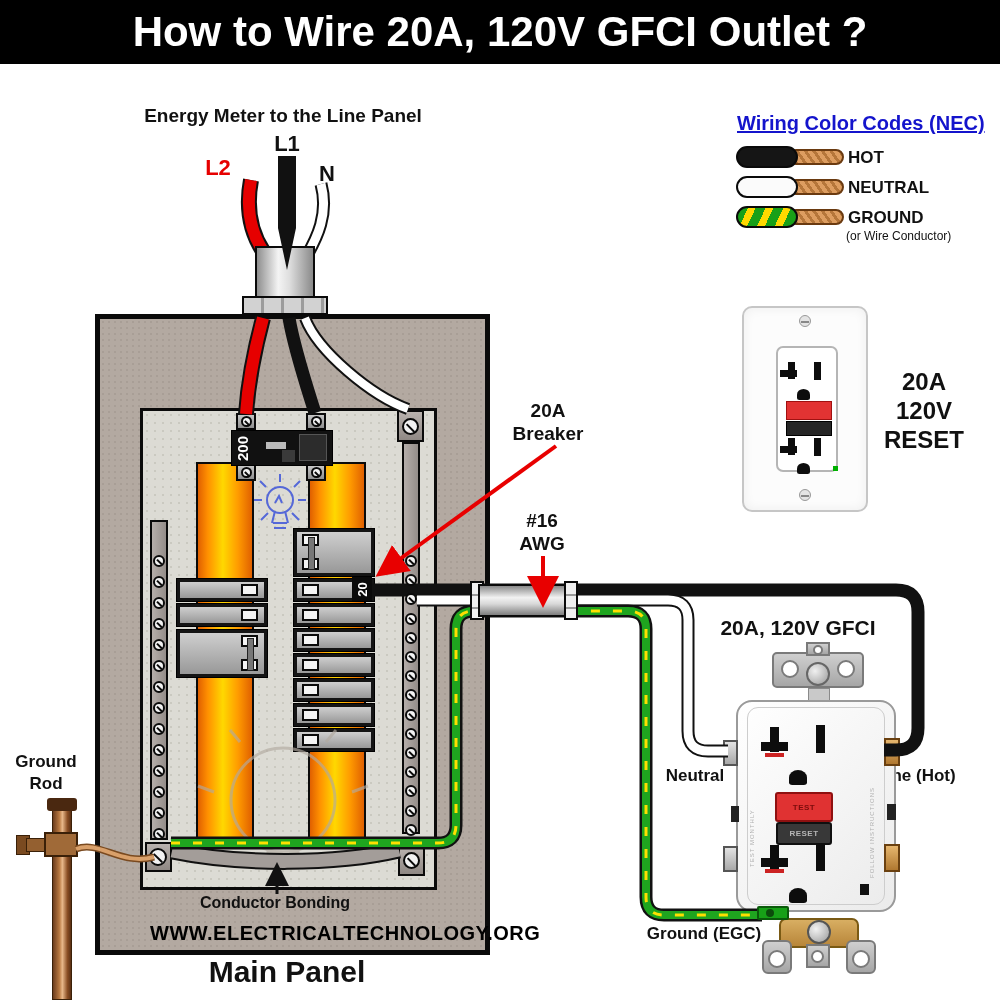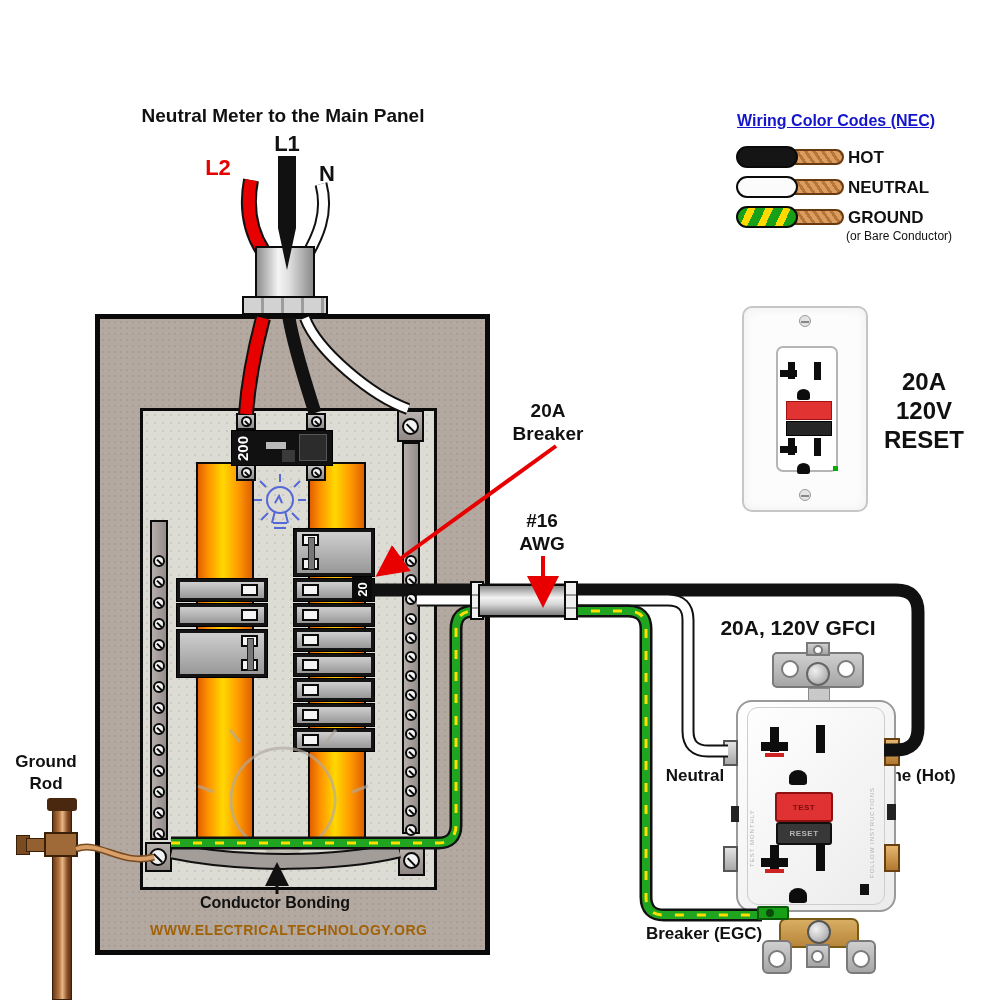--- a/index.html
+++ b/index.html
@@ -68,37 +68,40 @@
   svg{position:absolute;left:0;top:0;}
   #wires-svg{z-index:4;pointer-events:none;}
   #overlay-svg{z-index:6;pointer-events:none;}
   .z6{z-index:6;}
 </style>
 </head>
 <body>
 
 <div id="canvas">
 
-
-  <div class="lbl ctr" style="left:283px;top:105px;font-size:19px;">Neutral Meter to the Main Panel</div>
+  <div class="abs" id="title-bar">
+    <div id="title-text">How to Wire 20A, 120V GFCI Outlet ?</div>
+  </div>
+
+  <div class="lbl ctr" style="left:283px;top:105px;font-size:19px;">Energy Meter to the Line Panel</div>
   <div class="lbl ctr" style="left:287px;top:131px;font-size:22px;">L1</div>
   <div class="lbl ctr" style="left:218px;top:155px;font-size:22px;color:#e60000;">L2</div>
   <div class="lbl ctr" style="left:327px;top:161px;font-size:22px;">N</div>
 
-  <div class="lbl" style="left:737px;top:112px;font-size:16px;color:#1414cc;text-decoration:underline;">Wiring Color Codes (NEC)</div>
+  <div class="lbl" style="left:737px;top:112px;font-size:20px;color:#1414cc;text-decoration:underline;">Wiring Color Codes (NEC)</div>
   <div class="abs leg-cu" style="left:788px;top:149px;"></div>
   <div class="abs leg-ins" style="left:736px;top:146px;background:#151515;"></div>
   <div class="lbl" style="left:848px;top:148px;font-size:17px;">HOT</div>
   <div class="abs leg-cu" style="left:788px;top:179px;"></div>
   <div class="abs leg-ins" style="left:736px;top:176px;background:#fbfbfb;"></div>
   <div class="lbl" style="left:848px;top:178px;font-size:17px;">NEUTRAL</div>
   <div class="abs leg-cu" style="left:788px;top:209px;"></div>
   <div class="abs leg-ins" style="left:736px;top:206px;background:repeating-linear-gradient(115deg,#18a018 0 9px,#ffd900 9px 16px);"></div>
   <div class="lbl" style="left:848px;top:208px;font-size:17px;">GROUND</div>
-  <div class="lbl" style="left:846px;top:229px;font-size:12px;font-weight:normal;">(or Bare Conductor)</div>
+  <div class="lbl" style="left:846px;top:229px;font-size:12px;font-weight:normal;">(or Wire Conductor)</div>
 
   <div class="abs" id="wallplate"></div>
   <div class="abs plate-screw" style="left:799px;top:315px;"></div>
   <div class="abs plate-screw" style="left:799px;top:489px;"></div>
   <div class="abs" id="wp-face"></div>
   <div class="slot" style="left:788px;top:362px;width:7px;height:17px;"></div>
   <div class="slot" style="left:780px;top:370px;width:17px;height:7px;"></div>
   <div class="slot" style="left:814px;top:362px;width:7px;height:18px;"></div>
   <div class="dome" style="left:797px;top:389px;width:13px;height:11px;"></div>
   <div class="abs" style="left:786px;top:401px;width:44px;height:17px;background:#e23333;border:1px solid #a01111;z-index:4;"></div>
@@ -211,21 +214,22 @@
   <div class="abs" style="left:44px;top:832px;width:34px;height:25px;background:#a06a38;border:2px solid #3a2008;box-sizing:border-box;z-index:2;"></div>
   <div class="lbl ctr" style="left:46px;top:752px;font-size:17px;font-weight:600;">Ground</div>
   <div class="lbl ctr" style="left:46px;top:774px;font-size:17px;font-weight:600;">Rod</div>
 
   <div class="lbl ctr z6" style="left:548px;top:400px;font-size:19px;">20A</div>
   <div class="lbl ctr z6" style="left:548px;top:423px;font-size:19px;">Breaker</div>
   <div class="lbl ctr z6" style="left:542px;top:510px;font-size:19px;">#16</div>
   <div class="lbl ctr z6" style="left:542px;top:533px;font-size:19px;">AWG</div>
 
   <div class="lbl ctr z6" style="left:275px;top:894px;font-size:16px;">Conductor Bonding</div>
-  <div class="lbl z6" style="left:150px;top:922px;font-size:14px;color:#a16207;letter-spacing:.5px;">WWW.ELECTRICALTECHNOLOGY.ORG</div>
+  <div class="lbl z6" style="left:150px;top:922px;font-size:20px;color:#000000;letter-spacing:.5px;">WWW.ELECTRICALTECHNOLOGY.ORG</div>
+  <div class="lbl ctr" style="left:287px;top:955px;font-size:30px;">Main Panel</div>
 
   <div class="lbl ctr" style="left:798px;top:616px;font-size:21px;">20A, 120V GFCI</div>
   <div class="abs metal" style="left:772px;top:652px;width:92px;height:36px;border-radius:5px;"></div>
   <div class="abs metal" style="left:806px;top:642px;width:24px;height:14px;"></div>
   <div class="abs hole" style="left:813px;top:645px;width:10px;height:10px;"></div>
   <div class="abs hole" style="left:781px;top:660px;width:18px;height:18px;"></div>
   <div class="abs hole" style="left:837px;top:660px;width:18px;height:18px;"></div>
   <div class="abs" style="left:806px;top:662px;width:24px;height:24px;border-radius:50%;z-index:4;border:2px solid #666;box-sizing:border-box;
       background:radial-gradient(circle at 35% 35%,#f0f0f0,#9a9a9a);"></div>
   <div class="abs" style="left:808px;top:688px;width:20px;height:14px;background:#c9c9c9;border:1px solid #8a8a8a;z-index:3;"></div>
@@ -268,21 +272,21 @@
   <div class="abs metal" style="left:846px;top:940px;width:30px;height:34px;border-radius:6px;"></div>
   <div class="abs hole" style="left:768px;top:950px;width:18px;height:18px;"></div>
   <div class="abs hole" style="left:852px;top:950px;width:18px;height:18px;"></div>
   <div class="abs metal" style="left:806px;top:944px;width:24px;height:24px;"></div>
   <div class="abs hole" style="left:811px;top:950px;width:13px;height:13px;"></div>
   <div class="abs" style="left:807px;top:920px;width:24px;height:24px;border-radius:50%;z-index:4;border:2px solid #555;box-sizing:border-box;
       background:radial-gradient(circle at 35% 35%,#f2f2f2,#9a9a9a);"></div>
 
   <div class="lbl ctr" style="left:695px;top:766px;font-size:17px;">Neutral</div>
   <div class="lbl ctr" style="left:916px;top:766px;font-size:17px;">Line (Hot)</div>
-  <div class="lbl ctr" style="left:704px;top:924px;font-size:17px;">Breaker (EGC)</div>
+  <div class="lbl ctr" style="left:704px;top:924px;font-size:17px;">Ground (EGC)</div>
 
   <svg id="overlay-svg" width="1000" height="1000">
     <defs>
       <marker id="arrR" markerWidth="9" markerHeight="9" refX="6" refY="4" orient="auto">
         <path d="M0,0 L8,4 L0,8 z" fill="#e80000"></path>
       </marker>
       <marker id="arrB" markerWidth="9" markerHeight="9" refX="6" refY="4" orient="auto">
         <path d="M0,0 L8,4 L0,8 z" fill="#111"></path>
       </marker>
     </defs>

